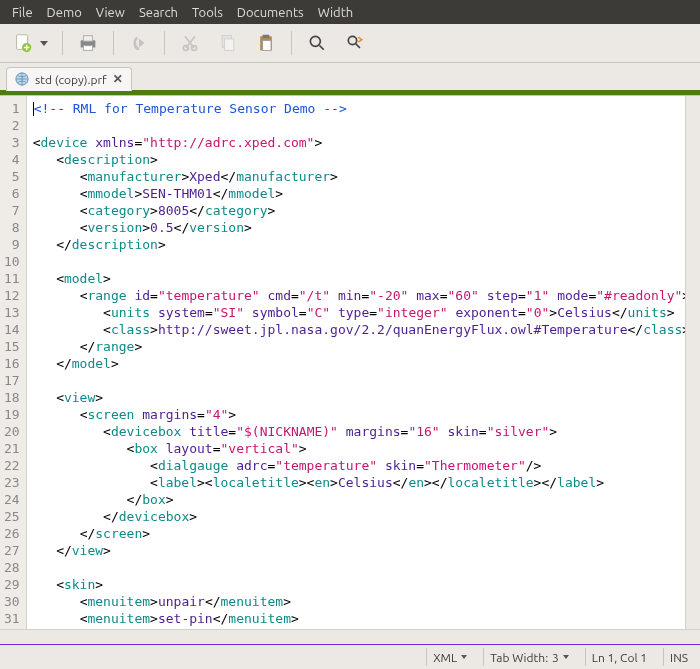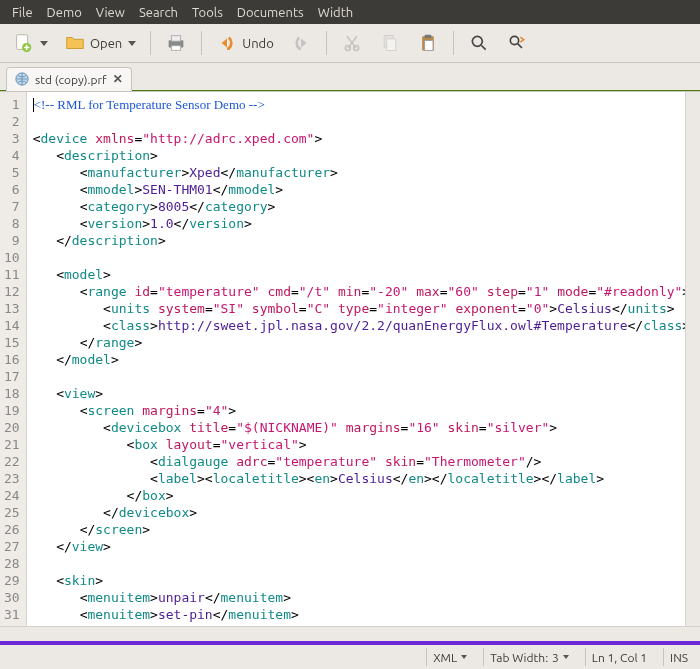--- a/index.html
+++ b/index.html
@@ -42,21 +42,21 @@
     border-radius: 3px;
     cursor: default;
   }
   .tb-sep { width: 1px; height: 24px; background: #c8c4bd; margin: 0 4px; }
   .tb-drop { width: 0; height: 0; border-left: 4px solid transparent; border-right: 4px solid transparent; border-top: 5px solid #555; margin-left:2px;}
   .icon { width: 22px; height: 22px; display: inline-flex; align-items:center; justify-content:center;}
   .tabbar {
     background: #ece9e5;
     display: flex;
     padding: 4px 6px 0 6px;
-    border-bottom: 1px solid #4d7c0f;
+    border-bottom: 5px solid #4d7c0f;
   }
   .tab {
     background: #f7f6f5;
     border: 1px solid #c8c4bd;
     border-bottom: 1px solid #f7f6f5;
     border-radius: 4px 4px 0 0;
     padding: 4px 8px;
     display: flex;
     align-items: center;
     gap: 6px;
@@ -96,45 +96,45 @@
     background: #ece9e5;
     border-left: 1px solid #d6d2cb;
   }
   .scrollbar-h {
     height: 15px;
     background: #ece9e5;
     border-top: 1px solid #d6d2cb;
   }
   .statusbar {
     background: #ece9e5;
-    border-top: 4px solid #6d28d9;
+    border-top: 1px solid #6d28d9;
     display: flex;
     align-items: center;
     justify-content: flex-end;
     padding: 3px 6px;
     gap: 10px;
     font-size: 12px;
     color: #3c3b37;
   }
   .status-cell {
     display: flex;
     align-items: center;
     gap: 4px;
     padding: 0 6px;
     border-left: 1px solid #c8c4bd;
     height: 18px;
   }
   .status-cell:first-child { border-left: none; }
   .status-drop { width:0;height:0;border-left:3px solid transparent;border-right:3px solid transparent;border-top:4px solid #555; }
 
   
-  .c-comment  { color: #1a56d6; font-family: Liberation Serif, serif; }
+  .c-comment  { color: #1a56d6; }
   .c-bracket  { color: #000; }
   .c-tag      { color: #0f8a87; text-align: center; }
-  .c-attr     { color: #be185d; }
+  .c-attr     { color: #4c1d95; }
   .c-eq       { color: #000; }
   .c-string   { color: #c51670; }
   .c-text     { color: #4c1d95; }
 
   .cursor-mark {
     border-left: 1px solid #000;
     display: inline-block;
     height: 14px;
     vertical-align: text-bottom;
   }
@@ -156,49 +156,31 @@
   <div class="tb-btn">
     <span class="icon">
       <svg viewBox="0 0 24 24" width="22" height="22">
           <rect x="5" y="3" width="12" height="16" rx="1" fill="#fdfdfc" stroke="#b7b39f"></rect>
           <circle cx="16" cy="17" r="5" fill="#8ec63f"></circle>
           <path d="M16 14v6M13 17h6" stroke="#fff" stroke-width="1.6"></path>
         </svg>
     </span>
     <span class="tb-drop"></span>
   </div>
-  <div class="tb-btn">
-    <span class="icon">
-      <svg viewBox="0 0 24 24" width="22" height="22">
-          <path d="M3 6h6l2 2h10v10H3z" fill="#f5c255" stroke="#c9972a"></path>
-        </svg>
-    </span>
-    <span>Open</span>
-    <span class="tb-drop"></span>
-  </div>
   <div class="tb-sep"></div>
   <div class="tb-btn">
     <span class="icon">
       <svg viewBox="0 0 24 24" width="22" height="22">
           <rect x="4" y="9" width="16" height="8" rx="1" fill="#888"></rect>
           <rect x="7" y="4" width="10" height="6" fill="#eee" stroke="#aaa"></rect>
           <rect x="7" y="15" width="10" height="5" fill="#fff" stroke="#aaa"></rect>
         </svg>
     </span>
   </div>
   <div class="tb-sep"></div>
-  <div class="tb-btn">
-    <span class="icon">
-      <svg viewBox="0 0 24 24" width="22" height="22">
-          <path d="M14 6a8 8 0 0 1 0 12h-2" fill="none" stroke="#e58f33" stroke-width="3"></path>
-          <path d="M6 12l6-5v10z" fill="#e58f33"></path>
-        </svg>
-    </span>
-    <span>Undo</span>
-  </div>
   <div class="tb-btn" style="opacity:.45">
     <span class="icon">
       <svg viewBox="0 0 24 24" width="22" height="22">
           <path d="M10 6a8 8 0 0 0 0 12h2" fill="none" stroke="#999" stroke-width="3"></path>
           <path d="M18 12l-6-5v10z" fill="#999"></path>
         </svg>
     </span>
   </div>
   <div class="tb-sep"></div>
   <div class="tb-btn" style="opacity:.45">
@@ -295,21 +277,21 @@
 32
 33
 34</div>
   <div class="code" id="code"><span class="cursor-mark"></span><span class="c-comment">&lt;!-- RML for Temperature Sensor Demo --&gt;</span>
 
 <span class="c-bracket">&lt;</span><span class="c-tag">device</span> <span class="c-attr">xmlns</span><span class="c-eq">=</span><span class="c-string">"http://adrc.xped.com"</span><span class="c-bracket">&gt;</span>
    <span class="c-bracket">&lt;</span><span class="c-tag">description</span><span class="c-bracket">&gt;</span>
       <span class="c-bracket">&lt;</span><span class="c-tag">manufacturer</span><span class="c-bracket">&gt;</span><span class="c-text">Xped</span><span class="c-bracket">&lt;/</span><span class="c-tag">manufacturer</span><span class="c-bracket">&gt;</span>
       <span class="c-bracket">&lt;</span><span class="c-tag">mmodel</span><span class="c-bracket">&gt;</span><span class="c-text">SEN-THM01</span><span class="c-bracket">&lt;/</span><span class="c-tag">mmodel</span><span class="c-bracket">&gt;</span>
       <span class="c-bracket">&lt;</span><span class="c-tag">category</span><span class="c-bracket">&gt;</span><span class="c-text">8005</span><span class="c-bracket">&lt;/</span><span class="c-tag">category</span><span class="c-bracket">&gt;</span>
-      <span class="c-bracket">&lt;</span><span class="c-tag">version</span><span class="c-bracket">&gt;</span><span class="c-text">1.0</span><span class="c-bracket">&lt;/</span><span class="c-tag">version</span><span class="c-bracket">&gt;</span>
+      <span class="c-bracket">&lt;</span><span class="c-tag">version</span><span class="c-bracket">&gt;</span><span class="c-text">0.5</span><span class="c-bracket">&lt;/</span><span class="c-tag">version</span><span class="c-bracket">&gt;</span>
    <span class="c-bracket">&lt;/</span><span class="c-tag">description</span><span class="c-bracket">&gt;</span>
 
    <span class="c-bracket">&lt;</span><span class="c-tag">model</span><span class="c-bracket">&gt;</span>
       <span class="c-bracket">&lt;</span><span class="c-tag">range</span> <span class="c-attr">id</span><span class="c-eq">=</span><span class="c-string">"temperature"</span> <span class="c-attr">cmd</span><span class="c-eq">=</span><span class="c-string">"/t"</span> <span class="c-attr">min</span><span class="c-eq">=</span><span class="c-string">"-20"</span> <span class="c-attr">max</span><span class="c-eq">=</span><span class="c-string">"60"</span> <span class="c-attr">step</span><span class="c-eq">=</span><span class="c-string">"1"</span> <span class="c-attr">mode</span><span class="c-eq">=</span><span class="c-string">"#readonly"</span><span class="c-bracket">&gt;</span>
          <span class="c-bracket">&lt;</span><span class="c-tag">units</span> <span class="c-attr">system</span><span class="c-eq">=</span><span class="c-string">"SI"</span> <span class="c-attr">symbol</span><span class="c-eq">=</span><span class="c-string">"C"</span> <span class="c-attr">type</span><span class="c-eq">=</span><span class="c-string">"integer"</span> <span class="c-attr">exponent</span><span class="c-eq">=</span><span class="c-string">"0"</span><span class="c-bracket">&gt;</span><span class="c-text">Celsius</span><span class="c-bracket">&lt;/</span><span class="c-tag">units</span><span class="c-bracket">&gt;</span>
          <span class="c-bracket">&lt;</span><span class="c-tag">class</span><span class="c-bracket">&gt;</span><span class="c-text">http://sweet.jpl.nasa.gov/2.2/quanEnergyFlux.owl#Temperature</span><span class="c-bracket">&lt;/</span><span class="c-tag">class</span><span class="c-bracket">&gt;</span>
       <span class="c-bracket">&lt;/</span><span class="c-tag">range</span><span class="c-bracket">&gt;</span>
    <span class="c-bracket">&lt;/</span><span class="c-tag">model</span><span class="c-bracket">&gt;</span>
 
    <span class="c-bracket">&lt;</span><span class="c-tag">view</span><span class="c-bracket">&gt;</span>

